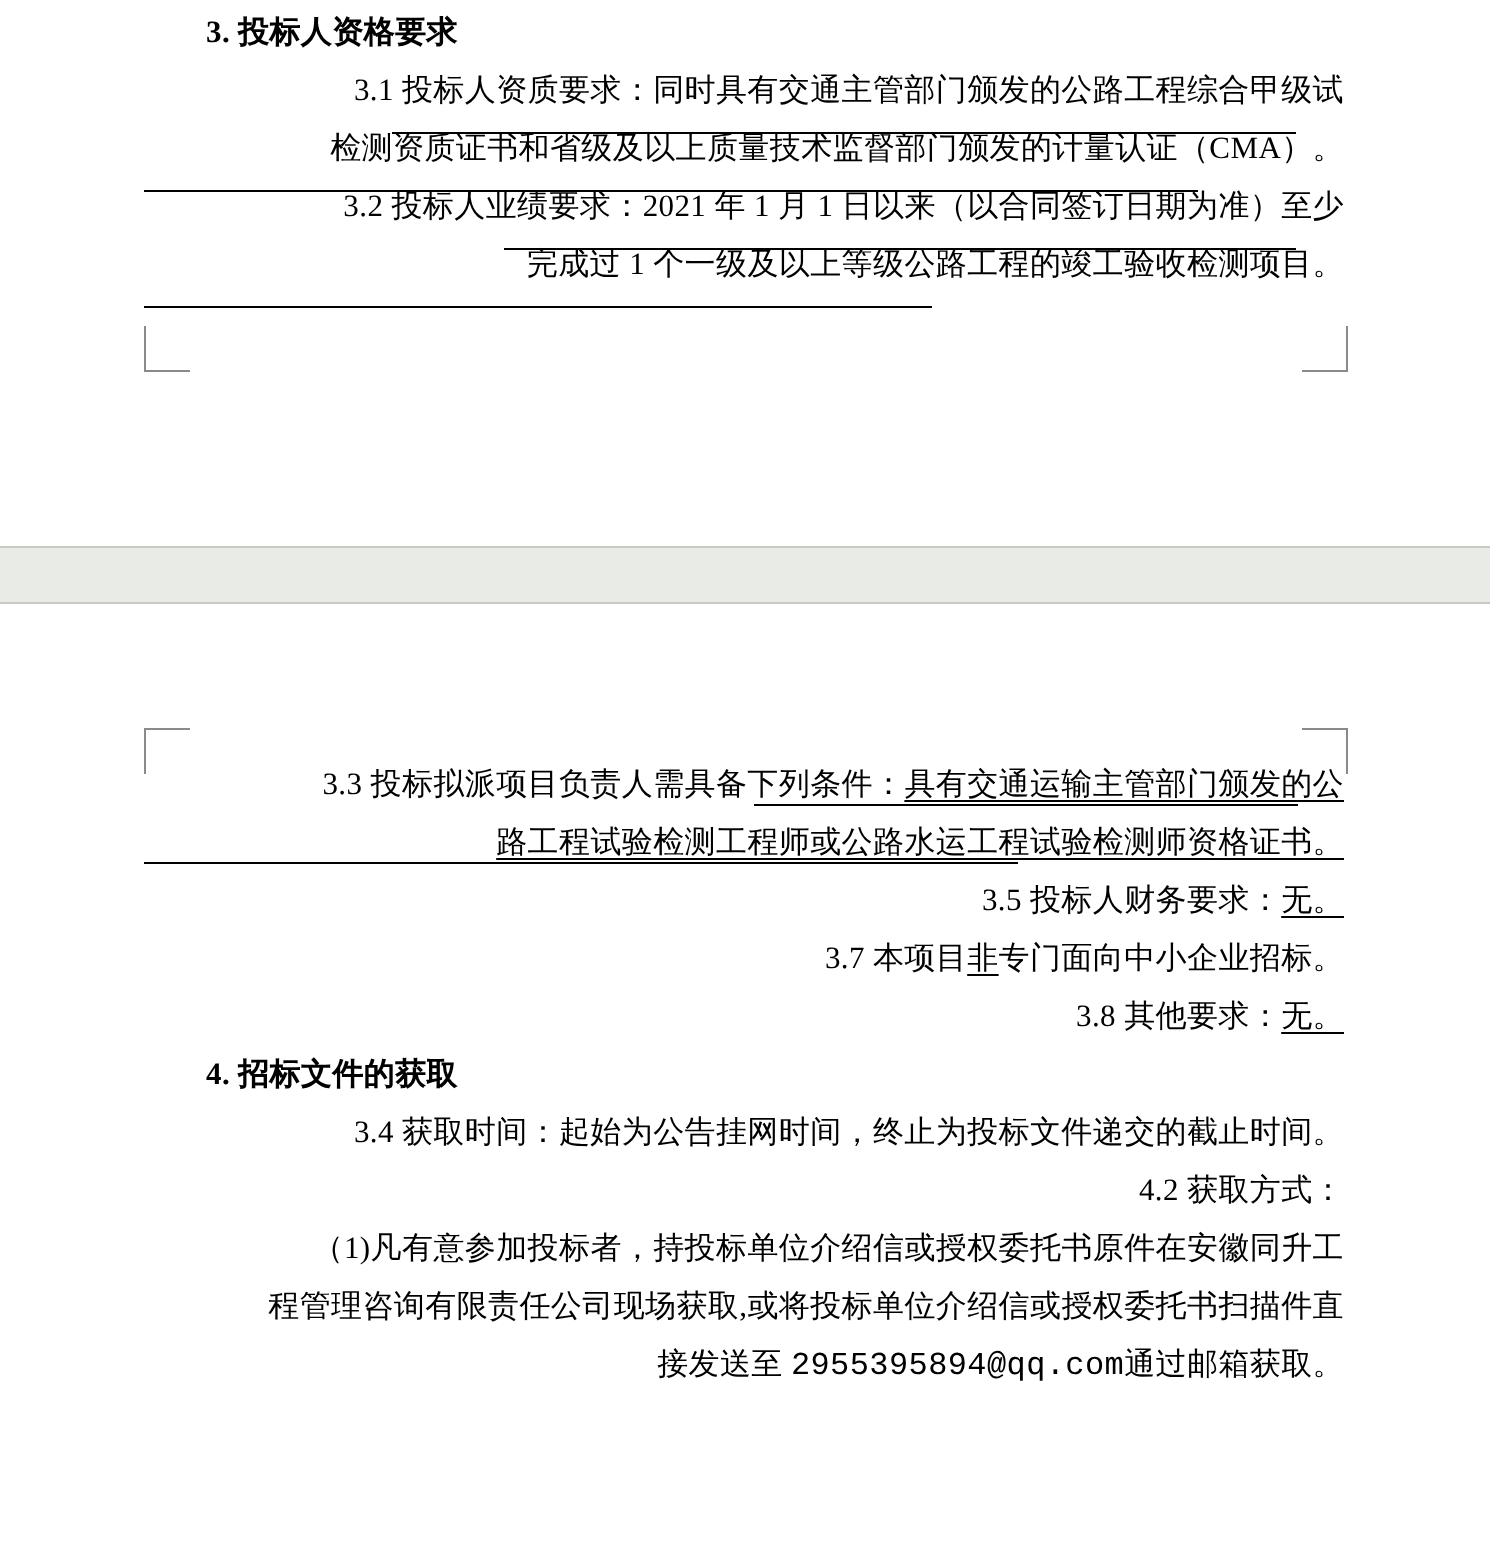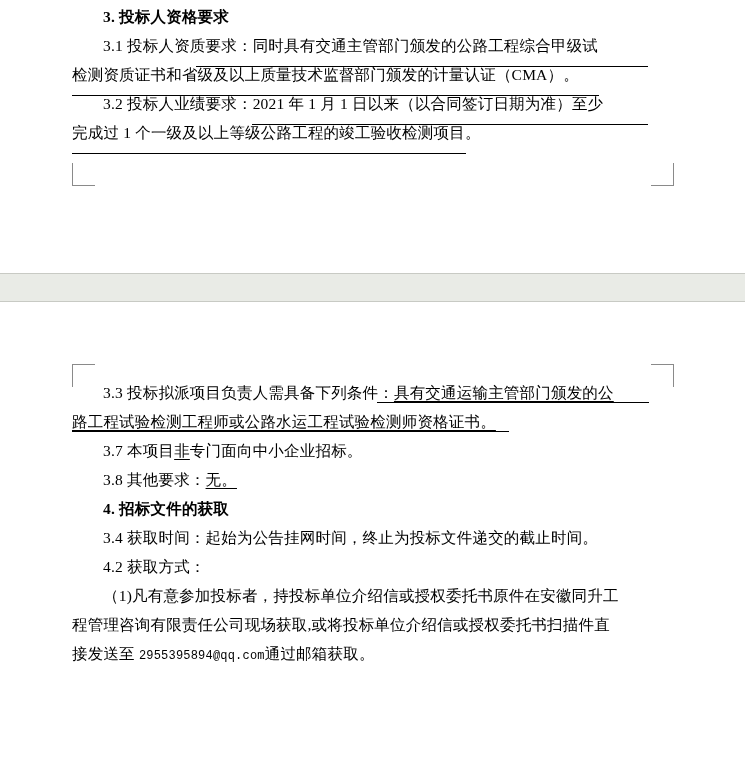--- a/index.html
+++ b/index.html
@@ -71,30 +71,31 @@
     left: 72px;
     width: 600px;
     font-size: 15.5px;
     line-height: 29px;
     letter-spacing: 0.2px;
   }
   .para {
     margin: 0;
     text-indent: 2em;
     white-space: nowrap;
+    text-align: right;
   }
   .para.noindent { text-indent: 0; }
   .heading {
     margin: 0;
     font-weight: bold;
     text-indent: 2em;
     white-space: nowrap;
   }
   .u { text-decoration: underline; text-underline-offset: 3px; }
-  .mono { font-family: "Liberation Mono", "DejaVu Sans Mono", monospace; font-size: 12px; }
+  .mono { font-family: "Liberation Mono", "DejaVu Sans Mono", monospace; font-size: 16px; }
 </style>
 </head>
 <body>
 
 <div class="page">
 
   <div class="page-top">
 
     <div class="body-text" style="top: 2px;">
       <p class="heading">3. 投标人资格要求</p>
@@ -121,20 +122,21 @@
 
     <div class="crop tl" style="left:72px; top:62px;"></div>
     <div class="crop tr" style="left:651px; top:62px;"></div>
 
     <div class="body-text" style="top: 76px;">
 
       <p class="para"><span>3.3 投标拟派项目负责人需具备下列条件：</span><span class="u">具有交通运输主管部门颁发的公</span></p>
       <p class="para noindent"><span class="u">路工程试验检测工程师或公路水运工程试验检测师资格证书。</span></p>
 
 
+      <p class="para"><span>3.5 投标人财务要求：</span><span class="u">无。</span></p>
 
 
       <p class="para"><span>3.7 本项目</span><span class="u">非</span><span>专门面向中小企业招标。</span></p>
 
       <p class="para"><span>3.8 其他要求：</span><span class="u">无。</span></p>
 
       <p class="heading">4. 招标文件的获取</p>
 
       <p class="para">3.4 获取时间：起始为公告挂网时间，终止为投标文件递交的截止时间。</p>
       <p class="para">4.2 获取方式：</p>

